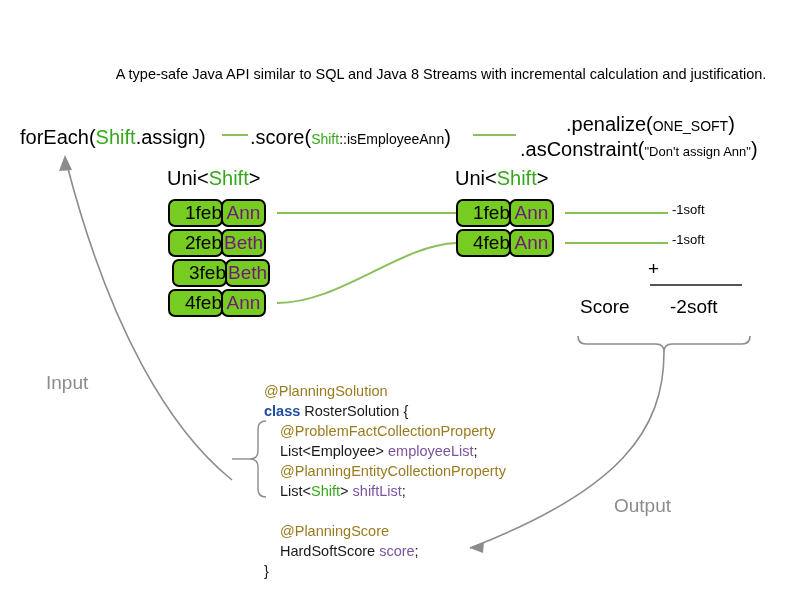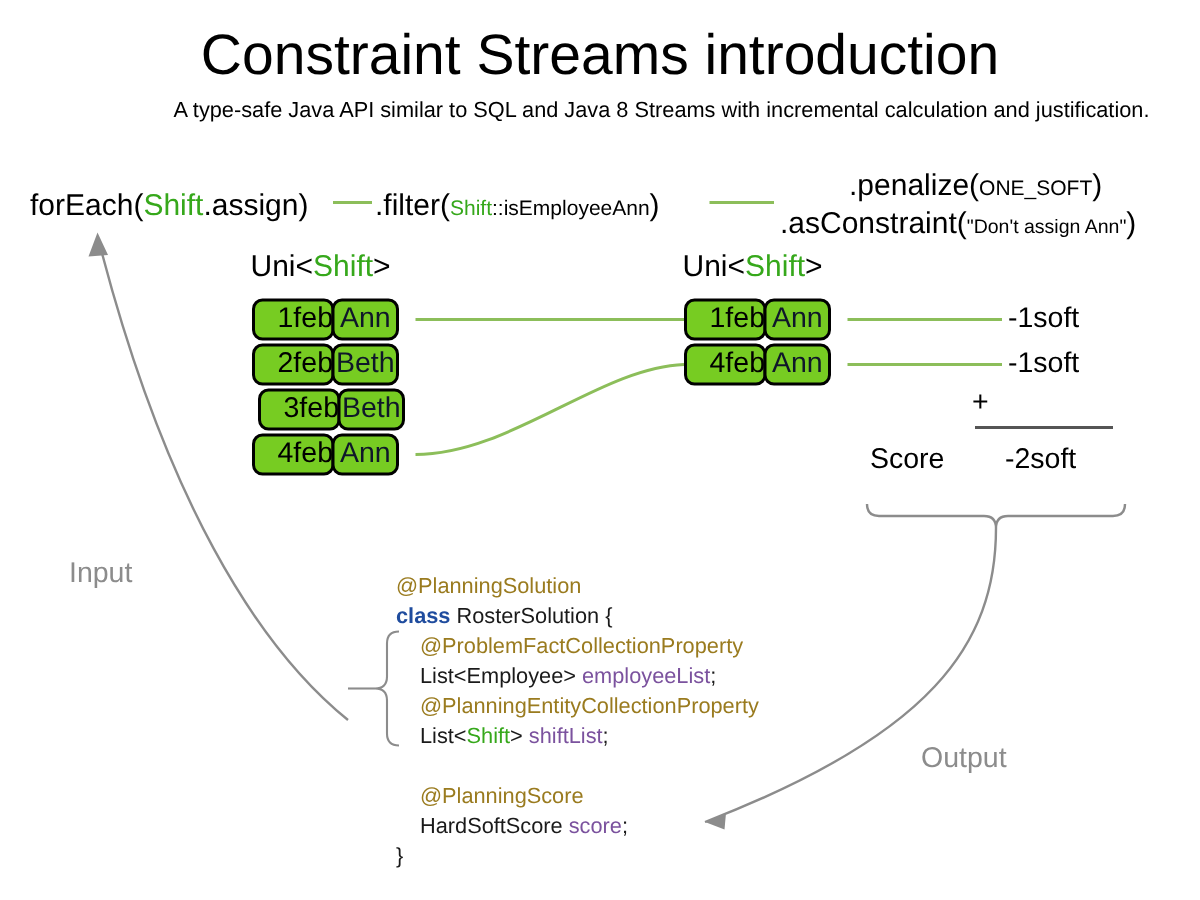--- a/index.html
+++ b/index.html
@@ -79,26 +79,26 @@
     background: #77cc22;
     border-radius: 7px;
     display: flex;
     align-items: center;
     justify-content: center;
     font-size: 19px;
     box-sizing: border-box;
     height: 28px;
   }
   .cell.date { width: 55px; color: #000; padding-left: 16px; }
-  .cell.name { width: 45px; color: #0f172a; margin-left: -2px; }
+  .cell.name { width: 45px; color: #701a75; margin-left: -2px; }
 
   
   .soft {
     position: absolute;
-    font-size: 19px;
+    font-size: 13px;
     color: #000;
     white-space: nowrap;
   }
   #soft-1 { left: 672px; top: 202px; }
   #soft-2 { left: 672px; top: 232px; }
 
   #plus-sign {
     position: absolute;
     left: 648px; top: 258px;
     font-size: 19px;
@@ -149,21 +149,20 @@
     left: 0; top: 0;
     width: 800px; height: 600px;
     pointer-events: none;
   }
 </style>
 </head>
 <body>
 
 <div class="stage">
 
-  <div class="title">Constraint Streams introduction</div>
   <div class="subtitle">A type-safe Java API similar to SQL and Java 8 Streams with incremental calculation and justification.</div>
 
   <svg class="overlay" viewBox="0 0 800 600">
 
     <line x1="222" y1="135" x2="248" y2="135" stroke="#8cbe5a" stroke-width="2"></line>
     <line x1="473" y1="135" x2="516" y2="135" stroke="#8cbe5a" stroke-width="2"></line>
 
     <line x1="277" y1="213" x2="456" y2="213" stroke="#8cbe5a" stroke-width="2"></line>
 
     <path d="M 277 303 C 340 303 400 245 456 243" fill="none" stroke="#8cbe5a" stroke-width="2"></path>
@@ -181,21 +180,21 @@
 
     <path d="M 266 421 q -8 0 -8 8 l 0 22 q 0 8 -8 8 q 8 0 8 8 l 0 22 q 0 8 8 8" fill="none" stroke="#8c8c8c" stroke-width="1.4"></path>
     <line x1="250" y1="459" x2="232" y2="459" stroke="#8c8c8c" stroke-width="1.4"></line>
   </svg>
 
   <div class="expr" id="expr-foreach">
     <span>forEach(</span><span class="g">Shift</span><span>.assign)</span>
   </div>
 
   <div class="expr" id="expr-filter">
-    <span>.filter(</span><span class="g small">Shift</span><span class="small">::isEmployeeAnn</span><span>)</span>
+    <span>.score(</span><span class="g small">Shift</span><span class="small">::isEmployeeAnn</span><span>)</span>
   </div>
 
   <div class="expr" id="expr-penalize">
     <span>.penalize(</span><span class="small">ONE_SOFT</span><span>)</span>
   </div>
 
   <div class="expr" id="expr-asconstraint">
     <span>.asConstraint(</span><span class="smaller">"Don't assign Ann"</span><span>)</span>
   </div>
 

